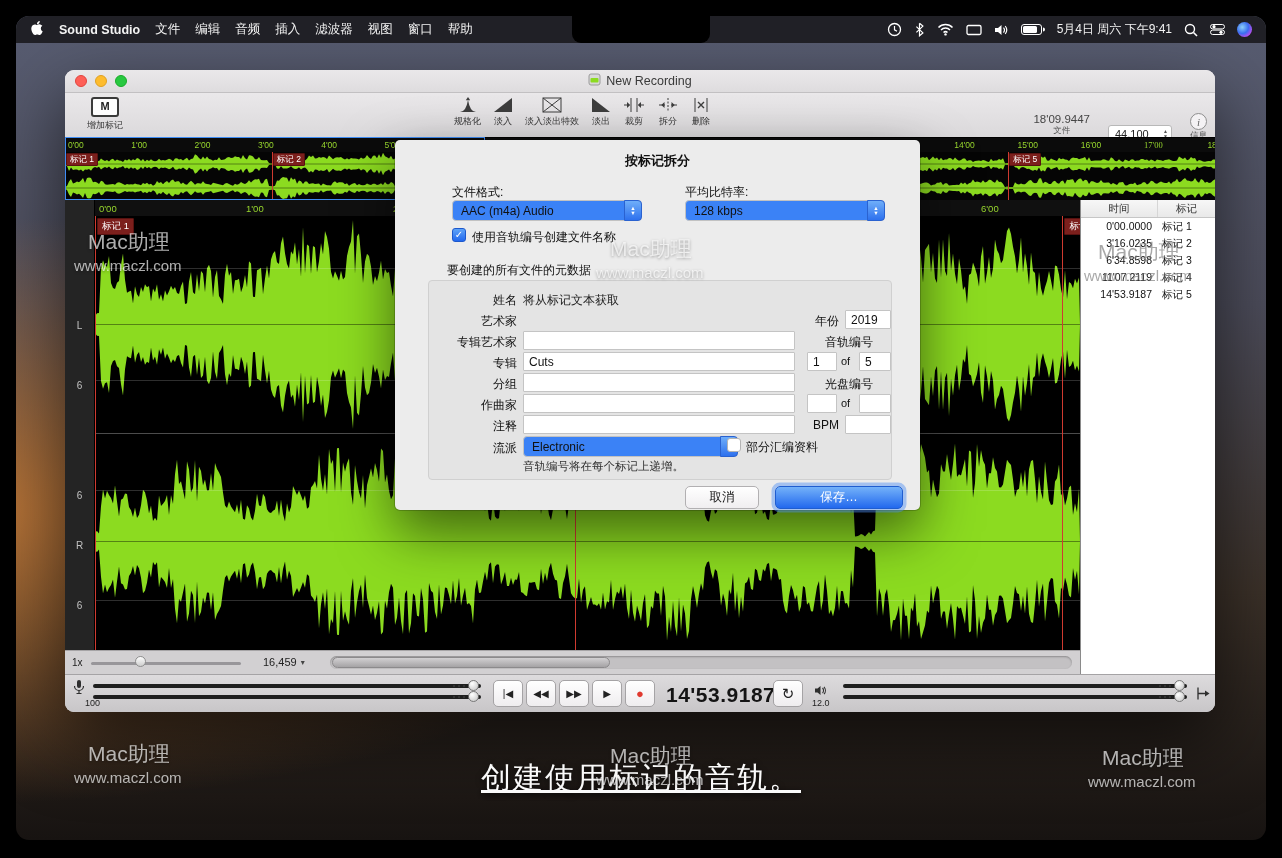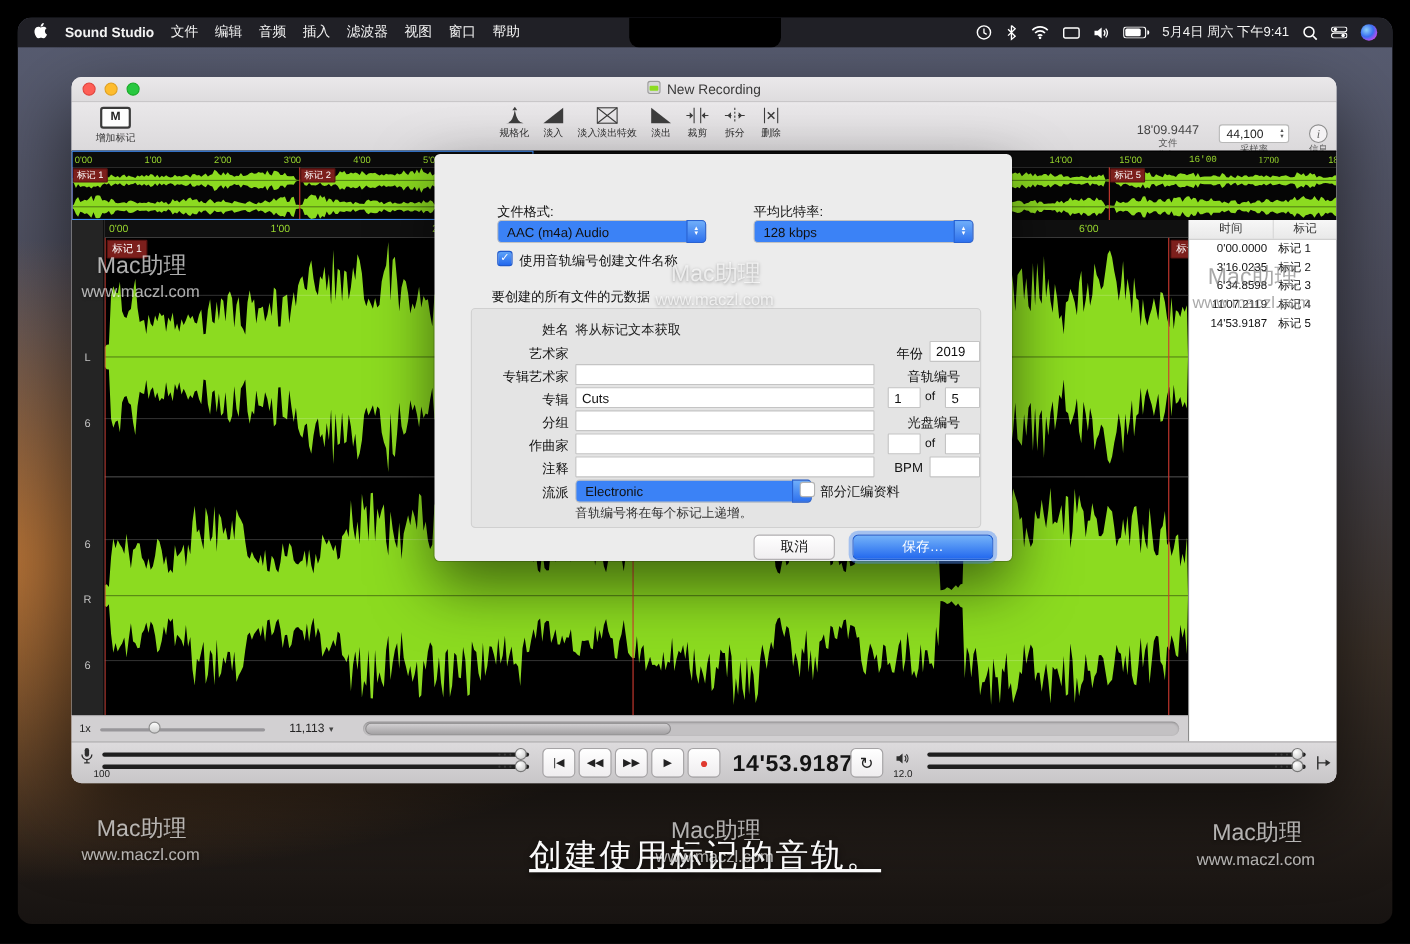--- a/index.html
+++ b/index.html
@@ -38,21 +38,21 @@
   .mbox{width:24px;height:16px;border:2px solid #3a3a3a;border-radius:3px;font-weight:bold;font-size:11px;line-height:15px;margin:0 auto;color:#222;background:#fdfdfd;}
   .tlabel{font-size:9px;color:#333;margin-top:2px;white-space:nowrap;}
   .tools{position:absolute;left:386px;top:4px;display:flex;gap:6px;}
   .tool{display:flex;flex-direction:column;align-items:center;padding:0 3px;}
   .tool svg{display:block;height:16px;}
   .tb-right{position:absolute;right:8px;top:20px;display:flex;gap:18px;align-items:flex-start;}
   .dur{text-align:center;}
   .dur .val{font-size:11.5px;color:#454545;}
   .sub{font-size:8.5px;color:#555;line-height:11px;text-align:center;}
   .srate-box{width:64px;height:17px;background:#fff;border:1px solid #b8b8b8;border-radius:3px;font-size:11px;color:#222;
-    display:flex;align-items:center;justify-content:space-between;padding:0 3px 0 6px;box-sizing:border-box;margin:0 auto;}
+    display:flex;align-items:center;justify-content:space-between;padding:0 3px 0 6px;box-sizing:border-box;margin:12px auto;}
   .mini-arrows{display:flex;flex-direction:column;font-size:5px;line-height:4.5px;color:#555;}
   .infobtn{width:17px;height:17px;border-radius:50%;border:1.5px solid #8e8e8e;color:#666;font-size:11px;font-style:italic;
     font-family:"Liberation Serif",serif;display:flex;align-items:center;justify-content:center;margin:0 auto;box-sizing:border-box;background:#f4f2f4;}
   
   .ov-ruler{position:absolute;left:0;top:67px;width:1150px;height:15px;background:#0b0b0b;overflow:hidden;border-top:1px solid #000;box-sizing:border-box;}
   .ov-time{position:absolute;top:2px;font-size:8.5px;color:#98d72e;white-space:nowrap;}
   .ov-strip{position:absolute;left:0;top:82px;width:1150px;height:48px;background:#050505;overflow:hidden;}
   .ov-view{position:absolute;left:0;top:67px;width:420px;height:63px;border:1px solid #3f8df5;box-sizing:border-box;pointer-events:none;z-index:3;}
   .ov-line{position:absolute;top:0;bottom:0;width:1px;background:var(--markerline,#cf3a30);z-index:2;}
   .ov-flag{position:absolute;top:1px;font-size:8.5px;color:#fff;background:#7c1f1c;border:1px solid #581210;border-radius:1px;
@@ -324,21 +324,21 @@
         <div class="ov-time" style="left: 382.8px;">6'00</div>
         <div class="ov-time" style="left: 446.1px;">7'00</div>
         <div class="ov-time" style="left: 509.4px;">8'00</div>
         <div class="ov-time" style="left: 572.7px;">9'00</div>
         <div class="ov-time" style="left: 636px;">10'00</div>
         <div class="ov-time" style="left: 699.3px;">11'00</div>
         <div class="ov-time" style="left: 762.6px;">12'00</div>
         <div class="ov-time" style="left: 825.9px;">13'00</div>
         <div class="ov-time" style="left: 889.2px;">14'00</div>
         <div class="ov-time" style="left: 952.5px;">15'00</div>
-        <div class="ov-time" style="left: 1015.8px; font-family: Liberation Mono, monospace;">16'00</div>
+        <div class="ov-time" style="left: 1015.8px;">16'00</div>
         <div class="ov-time" style="left: 1079.1px; font-family: Liberation Serif, serif;">17'00</div>
         <div class="ov-time" style="left: 1142.4px;">18'00</div>
       </div>
     <div class="ov-strip" id="ov-strip">
       <svg class="wave" width="1150" height="24" viewBox="0 0 1150 24">
           <path d="M0 12 L0 10.0 L2 9.9 L4 5.1 L6 8.6 L8 6.0 L10 6.6 L12 6.6 L14 5.5 L16 6.5 L18 4.6 L20 6.5 L22 6.2 L24 7.1 L26 5.3 L28 8.0 L30 9.1 L32 8.3 L34 9.3 L36 6.6 L38 8.1 L40 9.1 L42 8.1 L44 9.5 L46 7.5 L48 6.7 L50 9.1 L52 7.5 L54 8.5 L56 8.8 L58 9.9 L60 7.5 L62 8.5 L64 7.1 L66 8.7 L68 7.2 L70 8.2 L72 6.1 L74 6.8 L76 9.1 L78 6.9 L80 9.5 L82 7.7 L84 9.0 L86 7.3 L88 8.7 L90 9.3 L92 8.8 L94 6.8 L96 8.4 L98 8.1 L100 8.6 L102 7.7 L104 6.8 L106 7.6 L108 9.3 L110 6.5 L112 6.2 L114 7.6 L116 7.1 L118 8.6 L120 7.0 L122 5.8 L124 8.5 L126 7.1 L128 6.4 L130 2.3 L132 3.6 L134 6.1 L136 7.6 L138 4.5 L140 7.1 L142 4.5 L144 6.9 L146 7.4 L148 8.7 L150 7.8 L152 8.1 L154 5.3 L156 8.1 L158 7.7 L160 7.2 L162 5.6 L164 4.9 L166 5.9 L168 5.8 L170 4.3 L172 5.0 L174 4.9 L176 6.9 L178 2.9 L180 6.3 L182 7.6 L184 3.3 L186 3.5 L188 4.4 L190 7.2 L192 7.2 L194 5.0 L196 8.0 L198 8.2 L200 8.2 L202 8.0 L204 11.1 L206 11.6 L208 11.2 L210 11.4 L212 7.5 L214 7.2 L216 9.7 L218 7.5 L220 7.6 L222 7.4 L224 8.2 L226 9.8 L228 7.7 L230 7.0 L232 7.3 L234 8.7 L236 6.5 L238 8.0 L240 8.5 L242 6.8 L244 3.6 L246 4.9 L248 3.4 L250 6.4 L252 6.2 L254 4.9 L256 5.7 L258 4.9 L260 5.4 L262 7.1 L264 3.4 L266 5.3 L268 7.3 L270 5.8 L272 5.2 L274 5.5 L276 5.0 L278 6.4 L280 7.6 L282 6.3 L284 7.5 L286 6.0 L288 6.6 L290 6.5 L292 6.7 L294 7.5 L296 5.4 L298 6.7 L300 5.9 L302 2.9 L304 5.6 L306 7.0 L308 3.8 L310 3.4 L312 6.2 L314 2.2 L316 5.7 L318 0.8 L320 4.3 L322 5.2 L324 6.4 L326 3.8 L328 7.6 L330 6.4 L332 6.1 L334 7.4 L336 4.7 L338 8.0 L340 4.6 L342 7.7 L344 7.1 L346 3.9 L348 7.4 L350 5.0 L352 7.9 L354 9.1 L356 6.8 L358 5.6 L360 8.5 L362 9.2 L364 5.5 L366 7.7 L368 6.1 L370 7.9 L372 6.1 L374 7.3 L376 7.1 L378 7.4 L380 6.0 L382 7.4 L384 5.7 L386 6.4 L388 6.5 L390 8.3 L392 5.5 L394 6.0 L396 7.2 L398 5.6 L400 6.0 L402 5.3 L404 7.1 L406 6.3 L408 7.0 L410 4.8 L412 10.6 L414 10.5 L416 10.8 L418 11.0 L420 10.6 L422 5.1 L424 8.5 L426 8.9 L428 9.2 L430 7.6 L432 8.9 L434 6.7 L436 9.4 L438 9.4 L440 7.5 L442 9.7 L444 8.0 L446 5.5 L448 6.5 L450 6.3 L452 4.1 L454 4.8 L456 7.8 L458 8.3 L460 4.4 L462 5.8 L464 4.6 L466 7.2 L468 7.3 L470 3.2 L472 1.2 L474 3.4 L476 3.7 L478 6.1 L480 4.8 L482 5.6 L484 1.5 L486 6.5 L488 0.5 L490 2.4 L492 4.4 L494 5.8 L496 5.0 L498 6.1 L500 6.2 L502 5.9 L504 3.5 L506 5.2 L508 4.3 L510 6.0 L512 5.7 L514 2.9 L516 4.1 L518 5.3 L520 4.9 L522 6.3 L524 8.1 L526 7.5 L528 6.4 L530 3.7 L532 7.9 L534 8.0 L536 3.5 L538 4.2 L540 6.4 L542 3.0 L544 6.0 L546 4.2 L548 3.8 L550 5.9 L552 5.6 L554 5.8 L556 7.5 L558 4.6 L560 6.6 L562 6.5 L564 7.5 L566 3.6 L568 6.4 L570 3.8 L572 5.1 L574 3.5 L576 4.0 L578 5.9 L580 5.3 L582 2.5 L584 5.0 L586 3.8 L588 5.9 L590 6.9 L592 2.9 L594 7.5 L596 7.2 L598 7.6 L600 4.5 L602 6.1 L604 5.8 L606 3.9 L608 6.0 L610 7.2 L612 7.1 L614 7.8 L616 7.0 L618 5.2 L620 3.7 L622 7.3 L624 4.9 L626 6.2 L628 7.2 L630 5.5 L632 6.5 L634 3.3 L636 3.5 L638 7.7 L640 5.2 L642 8.1 L644 7.6 L646 7.9 L648 6.4 L650 8.4 L652 9.2 L654 7.8 L656 7.4 L658 9.4 L660 9.7 L662 9.6 L664 8.9 L666 8.4 L668 7.5 L670 7.4 L672 8.2 L674 7.9 L676 8.1 L678 8.5 L680 8.4 L682 7.1 L684 7.8 L686 9.5 L688 7.0 L690 8.2 L692 9.1 L694 6.5 L696 6.6 L698 6.8 L700 11.0 L702 10.5 L704 11.0 L706 10.9 L708 10.7 L710 5.5 L712 4.9 L714 4.1 L716 7.9 L718 5.6 L720 7.6 L722 7.1 L724 5.6 L726 6.5 L728 6.7 L730 7.2 L732 8.6 L734 8.2 L736 7.3 L738 7.6 L740 7.4 L742 7.7 L744 7.1 L746 6.4 L748 4.0 L750 7.1 L752 6.2 L754 6.3 L756 8.1 L758 6.9 L760 6.1 L762 6.9 L764 6.6 L766 8.7 L768 6.2 L770 7.7 L772 6.8 L774 6.8 L776 8.4 L778 6.5 L780 9.8 L782 7.4 L784 7.2 L786 5.4 L788 4.6 L790 7.4 L792 6.2 L794 2.1 L796 1.4 L798 3.0 L800 6.0 L802 1.3 L804 1.8 L806 6.8 L808 4.2 L810 2.9 L812 3.0 L814 2.6 L816 1.0 L818 5.6 L820 6.3 L822 6.5 L824 7.1 L826 5.8 L828 2.5 L830 5.9 L832 3.9 L834 6.7 L836 7.3 L838 5.2 L840 6.8 L842 5.8 L844 3.0 L846 4.0 L848 3.5 L850 4.9 L852 7.4 L854 5.9 L856 5.8 L858 4.9 L860 6.0 L862 4.8 L864 8.2 L866 6.5 L868 4.6 L870 6.7 L872 5.6 L874 8.2 L876 5.8 L878 8.3 L880 7.6 L882 7.5 L884 6.1 L886 6.2 L888 8.0 L890 5.6 L892 7.4 L894 8.7 L896 8.0 L898 6.6 L900 6.5 L902 9.0 L904 8.2 L906 8.3 L908 9.9 L910 9.1 L912 8.8 L914 8.6 L916 9.0 L918 8.0 L920 8.6 L922 9.4 L924 9.9 L926 6.8 L928 9.1 L930 8.5 L932 8.6 L934 6.9 L936 8.1 L938 6.3 L940 11.3 L942 11.0 L944 11.1 L946 11.3 L948 11.3 L950 8.8 L952 8.2 L954 6.2 L956 8.6 L958 8.9 L960 8.3 L962 7.0 L964 7.3 L966 6.0 L968 5.3 L970 6.3 L972 5.2 L974 8.4 L976 4.6 L978 5.7 L980 4.6 L982 8.5 L984 8.8 L986 6.4 L988 7.5 L990 8.2 L992 9.1 L994 5.8 L996 7.3 L998 6.6 L1000 7.5 L1002 7.8 L1004 8.9 L1006 6.5 L1008 5.5 L1010 6.0 L1012 6.1 L1014 7.3 L1016 6.4 L1018 6.0 L1020 5.0 L1022 8.6 L1024 5.3 L1026 9.1 L1028 8.7 L1030 8.4 L1032 8.4 L1034 8.4 L1036 8.5 L1038 7.3 L1040 7.6 L1042 8.4 L1044 8.7 L1046 5.2 L1048 6.5 L1050 9.1 L1052 9.3 L1054 7.3 L1056 9.0 L1058 9.9 L1060 7.4 L1062 8.3 L1064 9.2 L1066 7.5 L1068 7.3 L1070 8.9 L1072 8.4 L1074 8.5 L1076 6.9 L1078 7.1 L1080 7.9 L1082 7.5 L1084 8.9 L1086 7.4 L1088 8.3 L1090 9.4 L1092 7.5 L1094 7.9 L1096 8.3 L1098 9.0 L1100 8.1 L1102 7.7 L1104 7.3 L1106 8.2 L1108 9.1 L1110 9.1 L1112 8.6 L1114 4.5 L1116 5.8 L1118 7.0 L1120 5.5 L1122 8.2 L1124 7.4 L1126 5.1 L1128 6.6 L1130 6.0 L1132 9.4 L1134 8.0 L1136 8.4 L1138 9.5 L1140 9.7 L1142 9.3 L1144 8.9 L1146 9.2 L1148 7.5 L1150 7.4 L1150 12 L1150 16.6 L1148 16.5 L1146 14.8 L1144 15.1 L1142 14.7 L1140 14.3 L1138 14.5 L1136 15.6 L1134 16.0 L1132 14.6 L1130 18.0 L1128 17.4 L1126 18.9 L1124 16.6 L1122 15.8 L1120 18.5 L1118 17.0 L1116 18.2 L1114 19.5 L1112 15.4 L1110 14.9 L1108 14.9 L1106 15.8 L1104 16.7 L1102 16.3 L1100 15.9 L1098 15.0 L1096 15.7 L1094 16.1 L1092 16.5 L1090 14.6 L1088 15.7 L1086 16.6 L1084 15.1 L1082 16.5 L1080 16.1 L1078 16.9 L1076 17.1 L1074 15.5 L1072 15.6 L1070 15.1 L1068 16.7 L1066 16.5 L1064 14.8 L1062 15.7 L1060 16.6 L1058 14.1 L1056 15.0 L1054 16.7 L1052 14.7 L1050 14.9 L1048 17.5 L1046 18.8 L1044 15.3 L1042 15.6 L1040 16.4 L1038 16.7 L1036 15.5 L1034 15.6 L1032 15.6 L1030 15.6 L1028 15.3 L1026 14.9 L1024 18.7 L1022 15.4 L1020 19.0 L1018 18.0 L1016 17.6 L1014 16.7 L1012 17.9 L1010 18.0 L1008 18.5 L1006 17.5 L1004 15.1 L1002 16.2 L1000 16.5 L998 17.4 L996 16.7 L994 18.2 L992 14.9 L990 15.8 L988 16.5 L986 17.6 L984 15.2 L982 15.5 L980 19.4 L978 18.3 L976 19.4 L974 15.6 L972 18.8 L970 17.7 L968 18.7 L966 18.0 L964 16.7 L962 17.0 L960 15.7 L958 15.1 L956 15.4 L954 17.8 L952 15.8 L950 15.2 L948 12.7 L946 12.7 L944 12.9 L942 13.0 L940 12.7 L938 17.7 L936 15.9 L934 17.1 L932 15.4 L930 15.5 L928 14.9 L926 17.2 L924 14.1 L922 14.6 L920 15.4 L918 16.0 L916 15.0 L914 15.4 L912 15.2 L910 14.9 L908 14.1 L906 15.7 L904 15.8 L902 15.0 L900 17.5 L898 17.4 L896 16.0 L894 15.3 L892 16.6 L890 18.4 L888 16.0 L886 17.8 L884 17.9 L882 16.5 L880 16.4 L878 15.7 L876 18.2 L874 15.8 L872 18.4 L870 17.3 L868 19.4 L866 17.5 L864 15.8 L862 19.2 L860 18.0 L858 19.1 L856 18.2 L854 18.1 L852 16.6 L850 19.1 L848 20.5 L846 20.0 L844 21.0 L842 18.2 L840 17.2 L838 18.8 L836 16.7 L834 17.3 L832 20.1 L830 18.1 L828 21.5 L826 18.2 L824 16.9 L822 17.5 L820 17.7 L818 18.4 L816 23.0 L814 21.4 L812 21.0 L810 21.1 L808 19.8 L806 17.2 L804 22.2 L802 22.7 L800 18.0 L798 21.0 L796 22.6 L794 21.9 L792 17.8 L790 16.6 L788 19.4 L786 18.6 L784 16.8 L782 16.6 L780 14.2 L778 17.5 L776 15.6 L774 17.2 L772 17.2 L770 16.3 L768 17.8 L766 15.3 L764 17.4 L762 17.1 L760 17.9 L758 17.1 L756 15.9 L754 17.7 L752 17.8 L750 16.9 L748 20.0 L746 17.6 L744 16.9 L742 16.3 L740 16.6 L738 16.4 L736 16.7 L734 15.8 L732 15.4 L730 16.8 L728 17.3 L726 17.5 L724 18.4 L722 16.9 L720 16.4 L718 18.4 L716 16.1 L714 19.9 L712 19.1 L710 18.5 L708 13.3 L706 13.1 L704 13.0 L702 13.5 L700 13.0 L698 17.2 L696 17.4 L694 17.5 L692 14.9 L690 15.8 L688 17.0 L686 14.5 L684 16.2 L682 16.9 L680 15.6 L678 15.5 L676 15.9 L674 16.1 L672 15.8 L670 16.6 L668 16.5 L666 15.6 L664 15.1 L662 14.4 L660 14.3 L658 14.6 L656 16.6 L654 16.2 L652 14.8 L650 15.6 L648 17.6 L646 16.1 L644 16.4 L642 15.9 L640 18.8 L638 16.3 L636 20.5 L634 20.7 L632 17.5 L630 18.5 L628 16.8 L626 17.8 L624 19.1 L622 16.7 L620 20.3 L618 18.8 L616 17.0 L614 16.2 L612 16.9 L610 16.8 L608 18.0 L606 20.1 L604 18.2 L602 17.9 L600 19.5 L598 16.4 L596 16.8 L594 16.5 L592 21.1 L590 17.1 L588 18.1 L586 20.2 L584 19.0 L582 21.5 L580 18.7 L578 18.1 L576 20.0 L574 20.5 L572 18.9 L570 20.2 L568 17.6 L566 20.4 L564 16.5 L562 17.5 L560 17.4 L558 19.4 L556 16.5 L554 18.2 L552 18.4 L550 18.1 L548 20.2 L546 19.8 L544 18.0 L542 21.0 L540 17.6 L538 19.8 L536 20.5 L534 16.0 L532 16.1 L530 20.3 L528 17.6 L526 16.5 L524 15.9 L522 17.7 L520 19.1 L518 18.7 L516 19.9 L514 21.1 L512 18.3 L510 18.0 L508 19.7 L506 18.8 L504 20.5 L502 18.1 L500 17.8 L498 17.9 L496 19.0 L494 18.2 L492 19.6 L490 21.6 L488 23.5 L486 17.5 L484 22.5 L482 18.4 L480 19.2 L478 17.9 L476 20.3 L474 20.6 L472 22.8 L470 20.8 L468 16.7 L466 16.8 L464 19.4 L462 18.2 L460 19.6 L458 15.7 L456 16.2 L454 19.2 L452 19.9 L450 17.7 L448 17.5 L446 18.5 L444 16.0 L442 14.3 L440 16.5 L438 14.6 L436 14.6 L434 17.3 L432 15.1 L430 16.4 L428 14.8 L426 15.1 L424 15.5 L422 18.9 L420 13.4 L418 13.0 L416 13.2 L414 13.5 L412 13.4 L410 19.2 L408 17.0 L406 17.7 L404 16.9 L402 18.7 L400 18.0 L398 18.4 L396 16.8 L394 18.0 L392 18.5 L390 15.7 L388 17.5 L386 17.6 L384 18.3 L382 16.6 L380 18.0 L378 16.6 L376 16.9 L374 16.7 L372 17.9 L370 16.1 L368 17.9 L366 16.3 L364 18.5 L362 14.8 L360 15.5 L358 18.4 L356 17.2 L354 14.9 L352 16.1 L350 19.0 L348 16.6 L346 20.1 L344 16.9 L342 16.3 L340 19.4 L338 16.0 L336 19.3 L334 16.6 L332 17.9 L330 17.6 L328 16.4 L326 20.2 L324 17.6 L322 18.8 L320 19.7 L318 23.2 L316 18.3 L314 21.8 L312 17.8 L310 20.6 L308 20.2 L306 17.0 L304 18.4 L302 21.1 L300 18.1 L298 17.3 L296 18.6 L294 16.5 L292 17.3 L290 17.5 L288 17.4 L286 18.0 L284 16.5 L282 17.7 L280 16.4 L278 17.6 L276 19.0 L274 18.5 L272 18.8 L270 18.2 L268 16.7 L266 18.7 L264 20.6 L262 16.9 L260 18.6 L258 19.1 L256 18.3 L254 19.1 L252 17.8 L250 17.6 L248 20.6 L246 19.1 L244 20.4 L242 17.2 L240 15.5 L238 16.0 L236 17.5 L234 15.3 L232 16.7 L230 17.0 L228 16.3 L226 14.2 L224 15.8 L222 16.6 L220 16.4 L218 16.5 L216 14.3 L214 16.8 L212 16.5 L210 12.6 L208 12.8 L206 12.4 L204 12.9 L202 16.0 L200 15.8 L198 15.8 L196 16.0 L194 19.0 L192 16.8 L190 16.8 L188 19.6 L186 20.5 L184 20.7 L182 16.4 L180 17.7 L178 21.1 L176 17.1 L174 19.1 L172 19.0 L170 19.7 L168 18.2 L166 18.1 L164 19.1 L162 18.4 L160 16.8 L158 16.3 L156 15.9 L154 18.7 L152 15.9 L150 16.2 L148 15.3 L146 16.6 L144 17.1 L142 19.5 L140 16.9 L138 19.5 L136 16.4 L134 17.9 L132 20.4 L130 21.7 L128 17.6 L126 16.9 L124 15.5 L122 18.2 L120 17.0 L118 15.4 L116 16.9 L114 16.4 L112 17.8 L110 17.5 L108 14.7 L106 16.4 L104 17.2 L102 16.3 L100 15.4 L98 15.9 L96 15.6 L94 17.2 L92 15.2 L90 14.7 L88 15.3 L86 16.7 L84 15.0 L82 16.3 L80 14.5 L78 17.1 L76 14.9 L74 17.2 L72 17.9 L70 15.8 L68 16.8 L66 15.3 L64 16.9 L62 15.5 L60 16.5 L58 14.1 L56 15.2 L54 15.5 L52 16.5 L50 14.9 L48 17.3 L46 16.5 L44 14.5 L42 15.9 L40 14.9 L38 15.9 L36 17.4 L34 14.7 L32 15.7 L30 14.9 L28 16.0 L26 18.7 L24 16.9 L22 17.8 L20 17.5 L18 19.4 L16 17.5 L14 18.5 L12 17.4 L10 17.4 L8 18.0 L6 15.4 L4 18.9 L2 14.1 L0 14.0 Z" fill="#8cdb20"></path>
           <rect x="0" y="11.5" width="1150" height="1" fill="rgba(0,0,0,0.4)"></rect>
         </svg>
       <svg class="wave" width="1150" height="24" viewBox="0 0 1150 24">
           <path d="M0 12 L0 11.0 L2 10.1 L4 5.4 L6 3.0 L8 7.6 L10 6.8 L12 5.5 L14 6.2 L16 4.4 L18 2.0 L20 7.0 L22 1.9 L24 1.6 L26 2.0 L28 6.3 L30 5.8 L32 6.6 L34 8.1 L36 4.7 L38 5.5 L40 8.3 L42 8.8 L44 8.5 L46 8.2 L48 7.9 L50 8.8 L52 6.7 L54 6.3 L56 6.9 L58 7.9 L60 9.1 L62 8.1 L64 8.5 L66 8.3 L68 8.6 L70 7.4 L72 8.3 L74 8.6 L76 9.2 L78 7.1 L80 8.0 L82 6.7 L84 8.5 L86 7.7 L88 9.8 L90 8.5 L92 5.0 L94 6.9 L96 6.0 L98 8.2 L100 6.2 L102 5.0 L104 6.9 L106 4.5 L108 3.6 L110 6.1 L112 5.3 L114 5.2 L116 8.1 L118 6.5 L120 8.3 L122 8.7 L124 6.5 L126 4.8 L128 6.4 L130 8.7 L132 7.3 L134 7.2 L136 7.7 L138 5.3 L140 7.6 L142 7.9 L144 8.3 L146 8.9 L148 6.7 L150 7.2 L152 7.8 L154 8.3 L156 8.8 L158 9.2 L160 7.6 L162 7.0 L164 8.1 L166 9.0 L168 9.7 L170 7.8 L172 8.7 L174 7.9 L176 6.1 L178 7.2 L180 8.1 L182 6.8 L184 4.3 L186 6.5 L188 4.6 L190 3.3 L192 3.6 L194 2.7 L196 7.6 L198 7.3 L200 3.6 L202 2.8 L204 10.1 L206 10.2 L208 10.6 L210 9.8 L212 4.5 L214 4.8 L216 2.3 L218 0.9 L220 1.4 L222 1.8 L224 6.0 L226 1.2 L228 3.7 L230 2.5 L232 7.7 L234 4.5 L236 5.2 L238 8.1 L240 5.4 L242 5.5 L244 7.9 L246 7.5 L248 7.2 L250 8.1 L252 7.7 L254 7.5 L256 9.7 L258 7.6 L260 8.4 L262 9.3 L264 9.3 L266 9.5 L268 6.6 L270 5.3 L272 6.9 L274 6.3 L276 6.2 L278 6.4 L280 8.3 L282 7.3 L284 9.7 L286 8.6 L288 7.6 L290 7.1 L292 9.2 L294 8.0 L296 9.0 L298 9.3 L300 9.0 L302 7.5 L304 8.5 L306 8.9 L308 7.7 L310 7.8 L312 8.9 L314 8.4 L316 7.3 L318 9.0 L320 6.1 L322 8.2 L324 8.2 L326 6.1 L328 7.0 L330 9.9 L332 9.4 L334 9.0 L336 9.2 L338 8.4 L340 8.2 L342 9.4 L344 9.3 L346 7.9 L348 9.0 L350 7.2 L352 8.8 L354 8.8 L356 8.4 L358 7.3 L360 9.0 L362 8.5 L364 8.5 L366 9.4 L368 9.6 L370 8.4 L372 7.9 L374 9.4 L376 7.8 L378 8.6 L380 7.9 L382 5.9 L384 7.0 L386 7.9 L388 8.1 L390 9.1 L392 8.9 L394 6.4 L396 6.5 L398 6.8 L400 7.9 L402 4.1 L404 3.8 L406 3.4 L408 5.5 L410 2.7 L412 10.9 L414 10.2 L416 10.3 L418 9.8 L420 9.9 L422 3.0 L424 1.2 L426 3.0 L428 6.7 L430 5.2 L432 2.0 L434 1.6 L436 4.0 L438 3.7 L440 1.9 L442 3.4 L444 1.6 L446 3.6 L448 2.8 L450 1.7 L452 3.2 L454 0.5 L456 1.6 L458 3.0 L460 3.5 L462 2.0 L464 1.8 L466 1.2 L468 6.7 L470 5.2 L472 3.0 L474 4.4 L476 6.6 L478 2.4 L480 6.5 L482 4.6 L484 5.0 L486 3.8 L488 4.5 L490 6.3 L492 4.8 L494 2.8 L496 3.2 L498 2.7 L500 3.1 L502 2.5 L504 3.2 L506 6.0 L508 4.4 L510 3.7 L512 4.1 L514 5.1 L516 5.7 L518 7.6 L520 6.4 L522 7.3 L524 6.9 L526 7.3 L528 4.3 L530 7.5 L532 7.8 L534 7.1 L536 6.0 L538 3.5 L540 7.7 L542 6.6 L544 6.7 L546 4.7 L548 5.5 L550 4.5 L552 3.5 L554 7.2 L556 2.4 L558 5.2 L560 0.7 L562 2.3 L564 7.8 L566 6.6 L568 8.0 L570 6.3 L572 5.9 L574 3.5 L576 6.5 L578 5.6 L580 5.3 L582 3.4 L584 4.8 L586 7.3 L588 4.0 L590 8.2 L592 7.2 L594 8.1 L596 7.6 L598 7.7 L600 5.4 L602 7.6 L604 6.9 L606 8.6 L608 7.6 L610 8.7 L612 7.9 L614 8.5 L616 7.3 L618 6.8 L620 6.8 L622 8.5 L624 7.3 L626 7.6 L628 9.4 L630 7.4 L632 7.9 L634 7.6 L636 6.2 L638 4.9 L640 7.0 L642 8.5 L644 7.3 L646 4.6 L648 7.3 L650 5.6 L652 3.2 L654 6.2 L656 2.9 L658 4.0 L660 7.6 L662 4.8 L664 5.9 L666 4.9 L668 6.6 L670 6.2 L672 7.5 L674 6.9 L676 7.8 L678 7.0 L680 4.6 L682 4.5 L684 4.3 L686 3.6 L688 6.6 L690 7.6 L692 6.2 L694 3.2 L696 2.3 L698 7.2 L700 10.9 L702 10.7 L704 10.6 L706 9.5 L708 9.5 L710 5.8 L712 4.8 L714 3.3 L716 2.9 L718 7.4 L720 3.8 L722 4.1 L724 2.0 L726 1.5 L728 1.7 L730 4.3 L732 2.1 L734 6.5 L736 1.9 L738 5.1 L740 1.3 L742 4.6 L744 5.8 L746 4.9 L748 2.0 L750 1.2 L752 2.9 L754 1.2 L756 5.2 L758 7.6 L760 6.4 L762 5.7 L764 4.4 L766 3.7 L768 5.9 L770 2.4 L772 3.3 L774 5.7 L776 6.3 L778 3.8 L780 4.6 L782 7.8 L784 6.3 L786 5.6 L788 7.5 L790 6.9 L792 8.7 L794 9.7 L796 9.1 L798 9.5 L800 8.4 L802 9.8 L804 8.4 L806 9.8 L808 9.5 L810 9.0 L812 6.9 L814 5.7 L816 6.4 L818 4.4 L820 7.7 L822 6.0 L824 3.8 L826 5.0 L828 4.8 L830 6.8 L832 7.0 L834 8.8 L836 9.4 L838 7.8 L840 8.8 L842 9.3 L844 7.4 L846 8.5 L848 8.0 L850 8.5 L852 8.9 L854 7.9 L856 7.7 L858 7.1 L860 6.4 L862 6.5 L864 7.5 L866 9.6 L868 8.7 L870 8.4 L872 6.7 L874 6.7 L876 5.9 L878 9.0 L880 7.2 L882 7.3 L884 9.4 L886 9.2 L888 9.1 L890 9.1 L892 8.7 L894 9.0 L896 6.5 L898 8.0 L900 6.4 L902 8.8 L904 7.2 L906 6.5 L908 3.6 L910 6.2 L912 5.4 L914 5.9 L916 6.7 L918 4.2 L920 6.5 L922 5.7 L924 3.7 L926 4.1 L928 5.8 L930 6.7 L932 3.6 L934 6.1 L936 5.7 L938 7.8 L940 11.2 L942 10.5 L944 10.9 L946 11.1 L948 11.1 L950 6.3 L952 7.9 L954 8.5 L956 7.4 L958 8.3 L960 8.2 L962 6.4 L964 4.4 L966 4.1 L968 6.4 L970 7.2 L972 6.8 L974 2.6 L976 2.3 L978 7.5 L980 5.7 L982 6.5 L984 8.0 L986 7.9 L988 5.4 L990 4.8 L992 6.9 L994 7.7 L996 5.2 L998 4.5 L1000 8.0 L1002 3.8 L1004 4.0 L1006 3.4 L1008 3.3 L1010 7.3 L1012 4.4 L1014 2.7 L1016 2.4 L1018 5.6 L1020 3.7 L1022 4.2 L1024 8.0 L1026 5.3 L1028 5.2 L1030 6.2 L1032 6.9 L1034 6.6 L1036 3.9 L1038 6.6 L1040 6.7 L1042 6.6 L1044 6.5 L1046 8.5 L1048 7.1 L1050 8.0 L1052 8.9 L1054 6.6 L1056 6.3 L1058 6.1 L1060 9.2 L1062 9.6 L1064 8.2 L1066 7.7 L1068 7.9 L1070 6.5 L1072 9.3 L1074 8.4 L1076 8.0 L1078 6.2 L1080 6.2 L1082 8.4 L1084 7.3 L1086 4.8 L1088 5.3 L1090 7.3 L1092 7.8 L1094 6.5 L1096 5.6 L1098 6.4 L1100 7.1 L1102 7.1 L1104 5.6 L1106 7.9 L1108 5.7 L1110 5.3 L1112 2.8 L1114 6.2 L1116 5.4 L1118 3.6 L1120 2.1 L1122 4.4 L1124 4.8 L1126 5.6 L1128 5.1 L1130 2.1 L1132 5.2 L1134 6.8 L1136 2.9 L1138 4.1 L1140 6.7 L1142 5.7 L1144 6.9 L1146 6.6 L1148 4.4 L1150 3.2 L1150 12 L1150 20.8 L1148 19.6 L1146 17.4 L1144 17.1 L1142 18.3 L1140 17.3 L1138 19.9 L1136 21.1 L1134 17.2 L1132 18.8 L1130 21.9 L1128 18.9 L1126 18.4 L1124 19.2 L1122 19.6 L1120 21.9 L1118 20.4 L1116 18.6 L1114 17.8 L1112 21.2 L1110 18.7 L1108 18.3 L1106 16.1 L1104 18.4 L1102 16.9 L1100 16.9 L1098 17.6 L1096 18.4 L1094 17.5 L1092 16.2 L1090 16.7 L1088 18.7 L1086 19.2 L1084 16.7 L1082 15.6 L1080 17.8 L1078 17.8 L1076 16.0 L1074 15.6 L1072 14.7 L1070 17.5 L1068 16.1 L1066 16.3 L1064 15.8 L1062 14.4 L1060 14.8 L1058 17.9 L1056 17.7 L1054 17.4 L1052 15.1 L1050 16.0 L1048 16.9 L1046 15.5 L1044 17.5 L1042 17.4 L1040 17.3 L1038 17.4 L1036 20.1 L1034 17.4 L1032 17.1 L1030 17.8 L1028 18.8 L1026 18.7 L1024 16.0 L1022 19.8 L1020 20.3 L1018 18.4 L1016 21.6 L1014 21.3 L1012 19.6 L1010 16.7 L1008 20.7 L1006 20.6 L1004 20.0 L1002 20.2 L1000 16.0 L998 19.5 L996 18.8 L994 16.3 L992 17.1 L990 19.2 L988 18.6 L986 16.1 L984 16.0 L982 17.5 L980 18.3 L978 16.5 L976 21.7 L974 21.4 L972 17.2 L970 16.8 L968 17.6 L966 19.9 L964 19.6 L962 17.6 L960 15.8 L958 15.7 L956 16.6 L954 15.5 L952 16.1 L950 17.7 L948 12.9 L946 12.9 L944 13.1 L942 13.5 L940 12.8 L938 16.2 L936 18.3 L934 17.9 L932 20.4 L930 17.3 L928 18.2 L926 19.9 L924 20.3 L922 18.3 L920 17.5 L918 19.8 L916 17.3 L914 18.1 L912 18.6 L910 17.8 L908 20.4 L906 17.5 L904 16.8 L902 15.2 L900 17.6 L898 16.0 L896 17.5 L894 15.0 L892 15.3 L890 14.9 L888 14.9 L886 14.8 L884 14.6 L882 16.7 L880 16.8 L878 15.0 L876 18.1 L874 17.3 L872 17.3 L870 15.6 L868 15.3 L866 14.4 L864 16.5 L862 17.5 L860 17.6 L858 16.9 L856 16.3 L854 16.1 L852 15.1 L850 15.5 L848 16.0 L846 15.5 L844 16.6 L842 14.7 L840 15.2 L838 16.2 L836 14.6 L834 15.2 L832 17.0 L830 17.2 L828 19.2 L826 19.0 L824 20.2 L822 18.0 L820 16.3 L818 19.6 L816 17.6 L814 18.3 L812 17.1 L810 15.0 L808 14.5 L806 14.2 L804 15.6 L802 14.2 L800 15.6 L798 14.5 L796 14.9 L794 14.3 L792 15.3 L790 17.1 L788 16.5 L786 18.4 L784 17.7 L782 16.2 L780 19.4 L778 20.2 L776 17.7 L774 18.3 L772 20.7 L770 21.6 L768 18.1 L766 20.3 L764 19.6 L762 18.3 L760 17.6 L758 16.4 L756 18.8 L754 22.8 L752 21.1 L750 22.8 L748 22.0 L746 19.1 L744 18.2 L742 19.4 L740 22.7 L738 18.9 L736 22.1 L734 17.5 L732 21.9 L730 19.7 L728 22.3 L726 22.5 L724 22.0 L722 19.9 L720 20.2 L718 16.6 L716 21.1 L714 20.7 L712 19.2 L710 18.2 L708 14.5 L706 14.5 L704 13.4 L702 13.3 L700 13.1 L698 16.8 L696 21.7 L694 20.8 L692 17.8 L690 16.4 L688 17.4 L686 20.4 L684 19.7 L682 19.5 L680 19.4 L678 17.0 L676 16.2 L674 17.1 L672 16.5 L670 17.8 L668 17.4 L666 19.1 L664 18.1 L662 19.2 L660 16.4 L658 20.0 L656 21.1 L654 17.8 L652 20.8 L650 18.4 L648 16.7 L646 19.4 L644 16.7 L642 15.5 L640 17.0 L638 19.1 L636 17.8 L634 16.4 L632 16.1 L630 16.6 L628 14.6 L626 16.4 L624 16.7 L622 15.5 L620 17.2 L618 17.2 L616 16.7 L614 15.5 L612 16.1 L610 15.3 L608 16.4 L606 15.4 L604 17.1 L602 16.4 L600 18.6 L598 16.3 L596 16.4 L594 15.9 L592 16.8 L590 15.8 L588 20.0 L586 16.7 L584 19.2 L582 20.6 L580 18.7 L578 18.4 L576 17.5 L574 20.5 L572 18.1 L570 17.7 L568 16.0 L566 17.4 L564 16.2 L562 21.7 L560 23.3 L558 18.8 L556 21.6 L554 16.8 L552 20.5 L550 19.5 L548 18.5 L546 19.3 L544 17.3 L542 17.4 L540 16.3 L538 20.5 L536 18.0 L534 16.9 L532 16.2 L530 16.5 L528 19.7 L526 16.7 L524 17.1 L522 16.7 L520 17.6 L518 16.4 L516 18.3 L514 18.9 L512 19.9 L510 20.3 L508 19.6 L506 18.0 L504 20.8 L502 21.5 L500 20.9 L498 21.3 L496 20.8 L494 21.2 L492 19.2 L490 17.7 L488 19.5 L486 20.2 L484 19.0 L482 19.4 L480 17.5 L478 21.6 L476 17.4 L474 19.6 L472 21.0 L470 18.8 L468 17.3 L466 22.8 L464 22.2 L462 22.0 L460 20.5 L458 21.0 L456 22.4 L454 23.5 L452 20.8 L450 22.3 L448 21.2 L446 20.4 L444 22.4 L442 20.6 L440 22.1 L438 20.3 L436 20.0 L434 22.4 L432 22.0 L430 18.8 L428 17.3 L426 21.0 L424 22.8 L422 21.0 L420 14.1 L418 14.2 L416 13.7 L414 13.8 L412 13.1 L410 21.3 L408 18.5 L406 20.6 L404 20.2 L402 19.9 L400 16.1 L398 17.2 L396 17.5 L394 17.6 L392 15.1 L390 14.9 L388 15.9 L386 16.1 L384 17.0 L382 18.1 L380 16.1 L378 15.4 L376 16.2 L374 14.6 L372 16.1 L370 15.6 L368 14.4 L366 14.6 L364 15.5 L362 15.5 L360 15.0 L358 16.7 L356 15.6 L354 15.2 L352 15.2 L350 16.8 L348 15.0 L346 16.1 L344 14.7 L342 14.6 L340 15.8 L338 15.6 L336 14.8 L334 15.0 L332 14.6 L330 14.1 L328 17.0 L326 17.9 L324 15.8 L322 15.8 L320 17.9 L318 15.0 L316 16.7 L314 15.6 L312 15.1 L310 16.2 L308 16.3 L306 15.1 L304 15.5 L302 16.5 L300 15.0 L298 14.7 L296 15.0 L294 16.0 L292 14.8 L290 16.9 L288 16.4 L286 15.4 L284 14.3 L282 16.7 L280 15.7 L278 17.6 L276 17.8 L274 17.7 L272 17.1 L270 18.7 L268 17.4 L266 14.5 L264 14.7 L262 14.7 L260 15.6 L258 16.4 L256 14.3 L254 16.5 L252 16.3 L250 15.9 L248 16.8 L246 16.5 L244 16.1 L242 18.5 L240 18.6 L238 15.9 L236 18.8 L234 19.5 L232 16.3 L230 21.5 L228 20.3 L226 22.8 L224 18.0 L222 22.2 L220 22.6 L218 23.1 L216 21.7 L214 19.2 L212 19.5 L210 14.2 L208 13.4 L206 13.8 L204 13.9 L202 21.2 L200 20.4 L198 16.7 L196 16.4 L194 21.3 L192 20.4 L190 20.7 L188 19.4 L186 17.5 L184 19.7 L182 17.2 L180 15.9 L178 16.8 L176 17.9 L174 16.1 L172 15.3 L170 16.2 L168 14.3 L166 15.0 L164 15.9 L162 17.0 L160 16.4 L158 14.8 L156 15.2 L154 15.7 L152 16.2 L150 16.8 L148 17.3 L146 15.1 L144 15.7 L142 16.1 L140 16.4 L138 18.7 L136 16.3 L134 16.8 L132 16.7 L130 15.3 L128 17.6 L126 19.2 L124 17.5 L122 15.3 L120 15.7 L118 17.5 L116 15.9 L114 18.8 L112 18.7 L110 17.9 L108 20.4 L106 19.5 L104 17.1 L102 19.0 L100 17.8 L98 15.8 L96 18.0 L94 17.1 L92 19.0 L90 15.5 L88 14.2 L86 16.3 L84 15.5 L82 17.3 L80 16.0 L78 16.9 L76 14.8 L74 15.4 L72 15.7 L70 16.6 L68 15.4 L66 15.7 L64 15.5 L62 15.9 L60 14.9 L58 16.1 L56 17.1 L54 17.7 L52 17.3 L50 15.2 L48 16.1 L46 15.8 L44 15.5 L42 15.2 L40 15.7 L38 18.5 L36 19.3 L34 15.9 L32 17.4 L30 18.2 L28 17.7 L26 22.0 L24 22.4 L22 22.1 L20 17.0 L18 22.0 L16 19.6 L14 17.8 L12 18.5 L10 17.2 L8 16.4 L6 21.0 L4 18.6 L2 13.9 L0 13.0 Z" fill="#8cdb20"></path>
@@ -424,21 +424,21 @@
             <span class="pr-name">标记 5</span>
           </div>
         </div>
     </div>
 
     <div class="zoomrow">
       <span class="zr-scale">1x</span>
       <div class="zr-slider"></div>
       <div class="zr-knob"></div>
       <div class="zr-zoom">
-        <span>11,113</span>
+        <span>16,459</span>
         <span style="font-size:8px;color:#444">▾</span>
       </div>
       <div class="zr-scrollbar">
         <div class="zr-thumb"></div>
       </div>
     </div>
 
     <div class="transport">
       <span class="abs" style="left:7px;top:4px"><svg width="14" height="17">
             <rect x="5" y="1" width="4" height="8" rx="2" fill="#2e2e2e"></rect>
@@ -499,20 +499,21 @@
           </div>
       </div>
       <span class="abs" style="left:1131px;top:11px"><svg width="15" height="15">
             <path d="M2 1.5v12M2 7.5h8" stroke="#2e2e2e" fill="none" stroke-width="1.3"></path>
             <path d="M9 4.5l4.5 3L9 10.5z" fill="#2e2e2e"></path>
           </svg></span>
     </div>
   </div>
 
   <div class="dialog">
+    <div class="dlg-title">按标记拆分</div>
 
     <span class="dlg-label" style="left:57px;top:44px">文件格式:</span>
     <div class="dd" style="left:57px;top:60px;width:190px">
       <span class="txt">AAC (m4a) Audio</span>
       <span class="cap">
           <span>▲</span>
           <span>▼</span>
         </span>
     </div>
 

